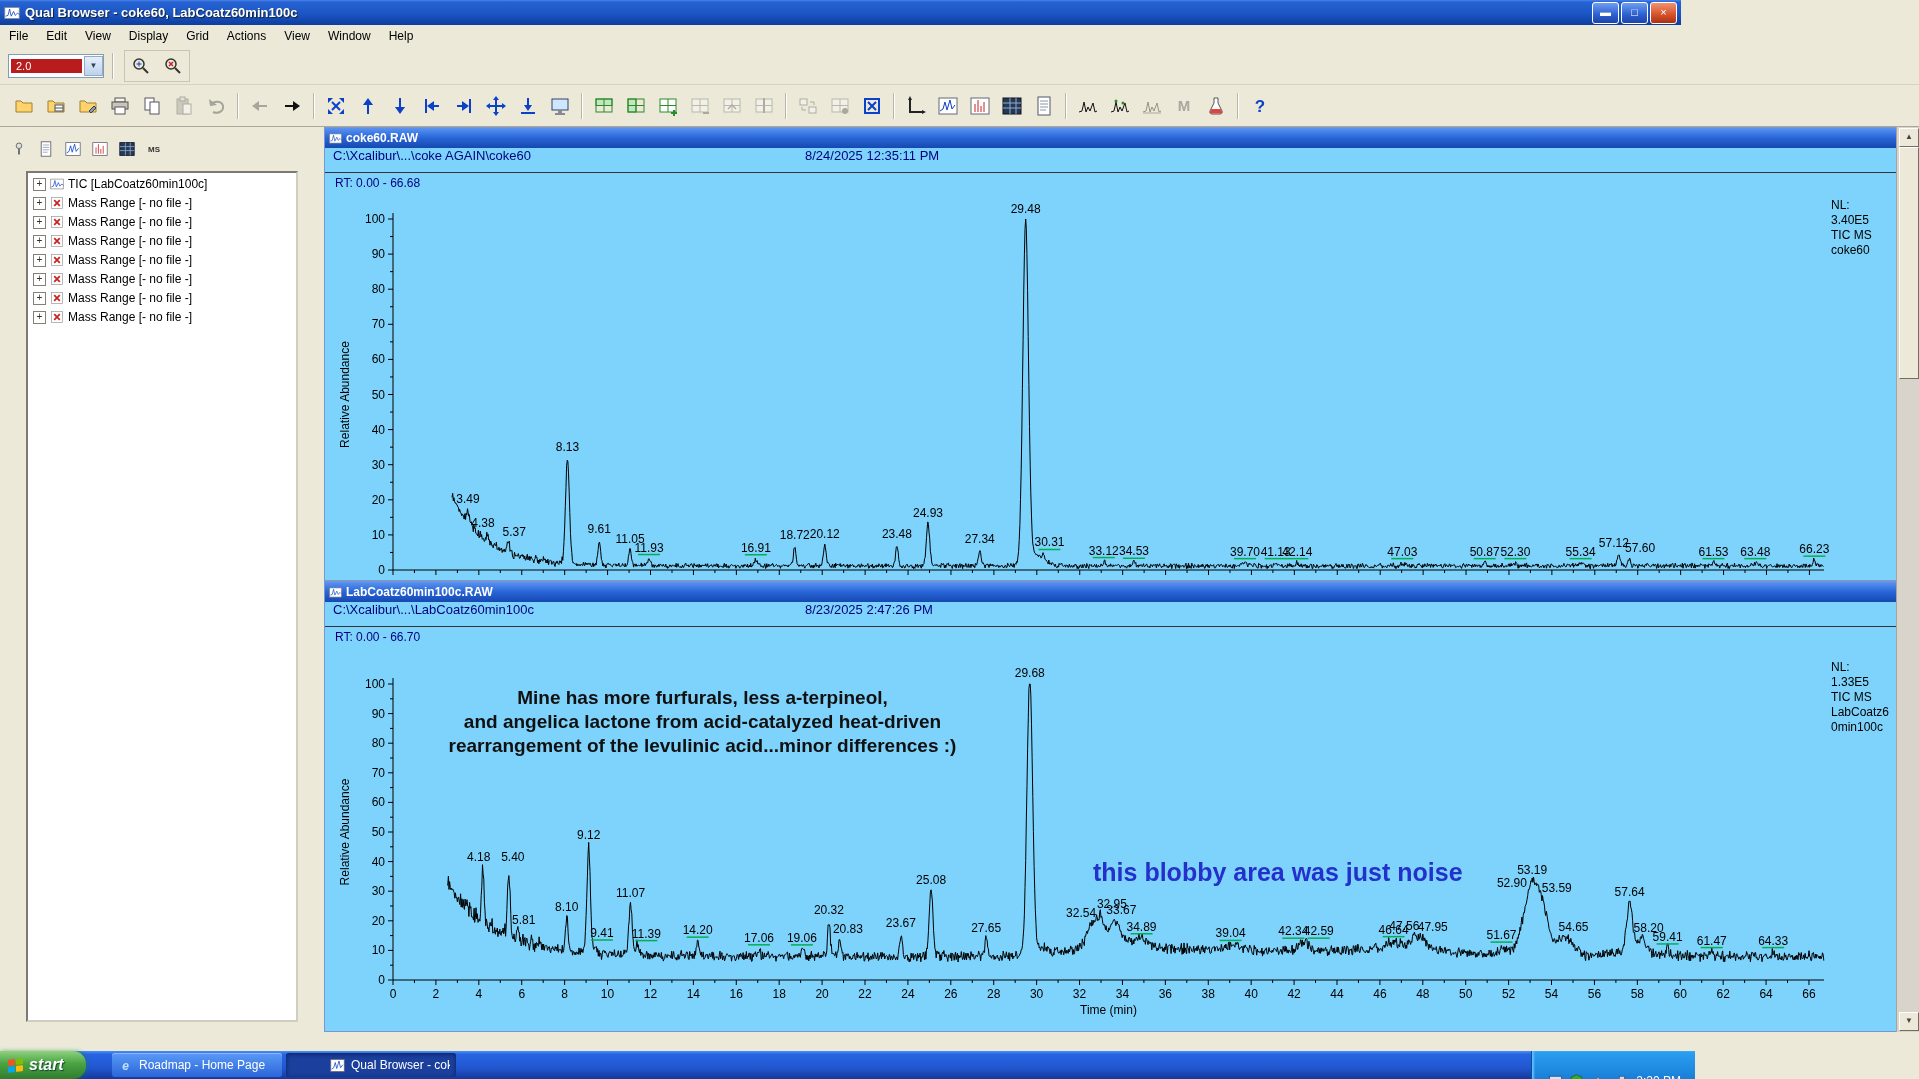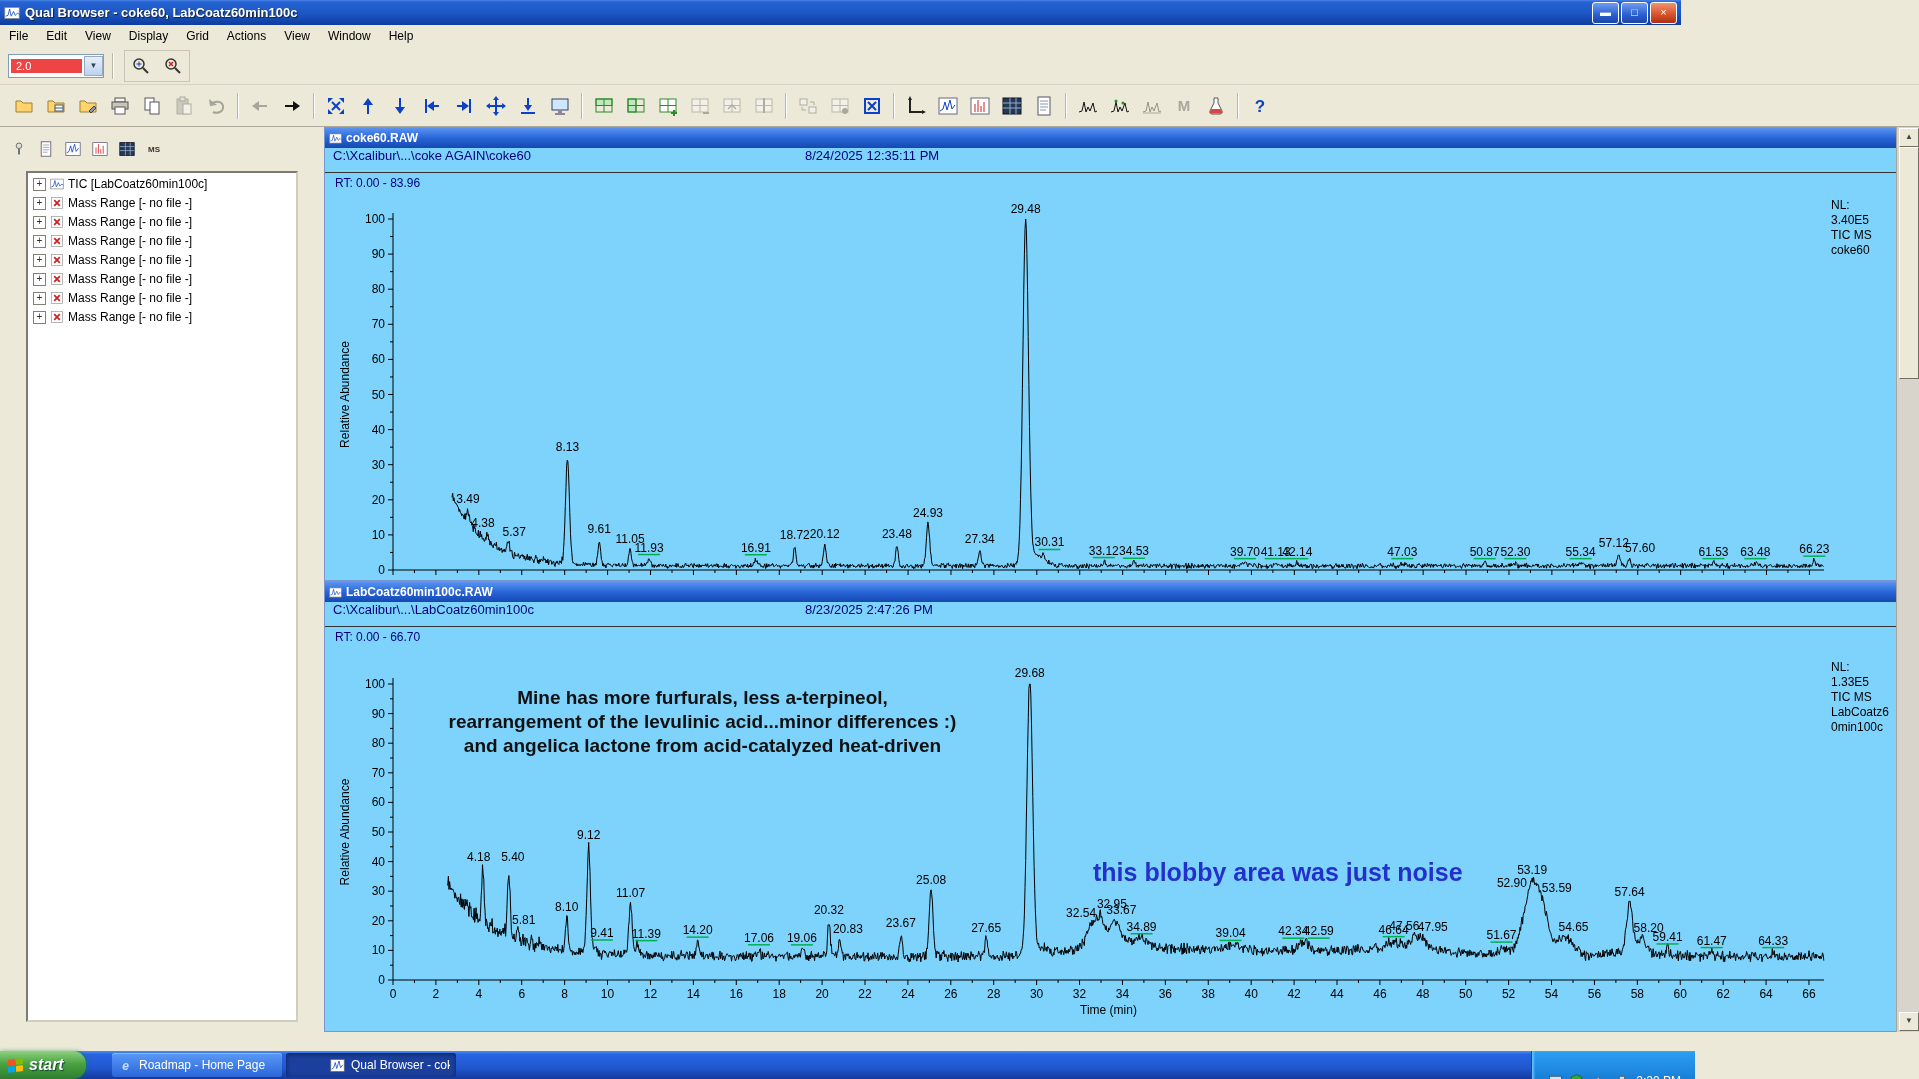--- a/index.html
+++ b/index.html
@@ -21,21 +21,21 @@
   .wbtn.close{background:linear-gradient(180deg,#f0926f,#d4512a 60%,#aa3012);}
   #appicon svg{width:16px;height:16px;display:block;}
 
   
   #menubar{position:absolute;left:0;top:25px;width:1919px;height:22px;background:#ece9d8;
     border-bottom:1px solid #d6d2c6;display:flex;align-items:center;}
   .menu-item{padding:3px 9px;font-size:12px;}
   #toolbar1{position:absolute;left:0;top:47px;width:1919px;height:38px;background:#ece9d8;
     border-bottom:1px solid #d6d2c6;display:flex;align-items:center;padding-left:8px;box-sizing:border-box;}
   #combo{display:inline-flex;width:94px;height:22px;background:#fff;border:1px solid #7f9db9;align-items:center;}
-  #combo-value{background:#ef4444;color:#fff;font-size:11px;padding:1px 5px;margin:2px;flex:1;}
+  #combo-value{background:#b91c1c;color:#fff;font-size:11px;padding:1px 5px;margin:2px;flex:1;}
   .combo-btn{width:17px;height:18px;background:linear-gradient(180deg,#e6eefb,#bcd2ee);
     border:1px solid #9ab;font-size:8px;text-align:center;line-height:17px;color:#345;}
   .vsep{display:inline-block;width:1px;height:26px;background:#b8b4a8;border-right:1px solid #fff;margin:0 8px;}
   #toolbar2{position:absolute;left:0;top:85px;width:1919px;height:42px;background:#ece9d8;
     border-bottom:1px solid #aca899;display:flex;align-items:center;padding-left:8px;box-sizing:border-box;}
   .tbtn{width:30px;height:30px;display:inline-flex;align-items:center;justify-content:center;
     background:transparent;border:1px solid transparent;padding:0;margin:0 1px;}
   .tbtn.disabled{opacity:.4;filter:grayscale(.95);}
   .tbtn .ic svg,.sbtn .ic svg{width:20px;height:20px;display:block;}
   .tsep{display:inline-block;width:1px;height:26px;background:#b8b4a8;border-right:1px solid #fff;margin:0 5px;}
@@ -701,21 +701,21 @@
         <span class="pwbs">
           <span class="pwb">▬</span>
           <span class="pwb">□</span>
           <span class="pwb close">×</span>
         </span>
       </div>
       <div class="pane-head">
         <span class="path">C:\Xcalibur\...\coke AGAIN\coke60</span>
         <span class="pdate">8/24/2025 12:35:11 PM</span>
       </div>
-      <div class="rtlabel">RT: 0.00 - 83.96</div>
+      <div class="rtlabel">RT: 0.00 - 66.68</div>
       <span class="pane-pin">
         <svg viewBox="0 0 10 10">
             <rect x="0.5" y="0.5" width="9" height="9" fill="#f4f0e4" stroke="#666"></rect>
             <line x1="5" y1="0.5" x2="5" y2="9.5" stroke="#666"></line>
             <line x1="0.5" y1="5" x2="9.5" y2="5" stroke="#666"></line>
           </svg>
       </span>
       <svg class="chart" id="chart1" width="1572" height="385" viewBox="0 0 1572 385">
           <line x1="68" y1="19" x2="68" y2="376" stroke="#000"></line>
           <line x1="68" y1="376" x2="1499" y2="376" stroke="#000"></line>
@@ -1087,22 +1087,22 @@
         </svg>
       <div class="nl" id="nl2">
           <div>NL:</div>
           <div>1.33E5</div>
           <div>TIC  MS</div>
           <div>LabCoatz6</div>
           <div>0min100c</div>
         </div>
       <div id="annotation-black">
           <div>Mine has more furfurals, less a-terpineol,</div>
+          <div>and angelica lactone from acid-catalyzed heat-driven</div>
           <div>rearrangement of the levulinic acid...minor differences :)</div>
-          <div>and angelica lactone from acid-catalyzed heat-driven</div>
         </div>
       <div id="annotation-blue">this blobby area was just noise</div>
     </div>
 
   </div>
 
   <div class="vscroll">
     <span class="sbbtn" style="top:1px">▲</span>
     <div class="sbthumb"></div>
     <span class="sbbtn" style="bottom:1px">▼</span>

